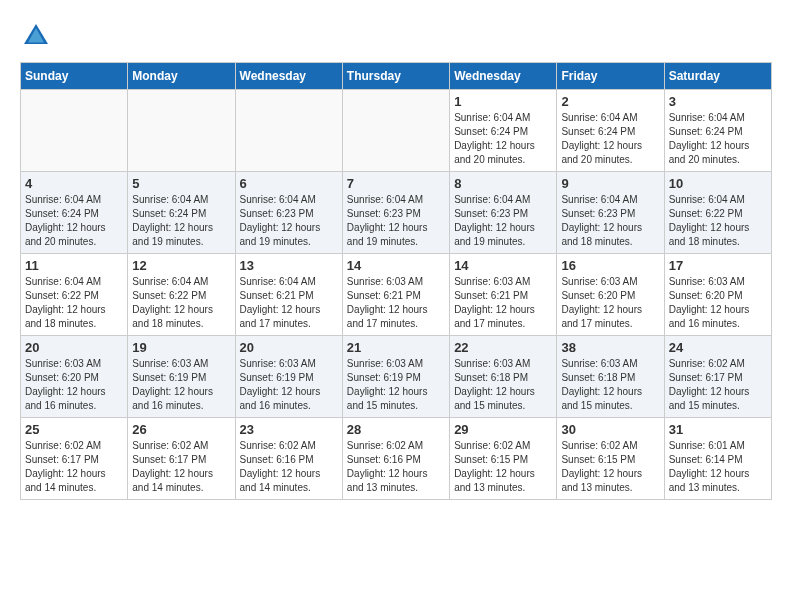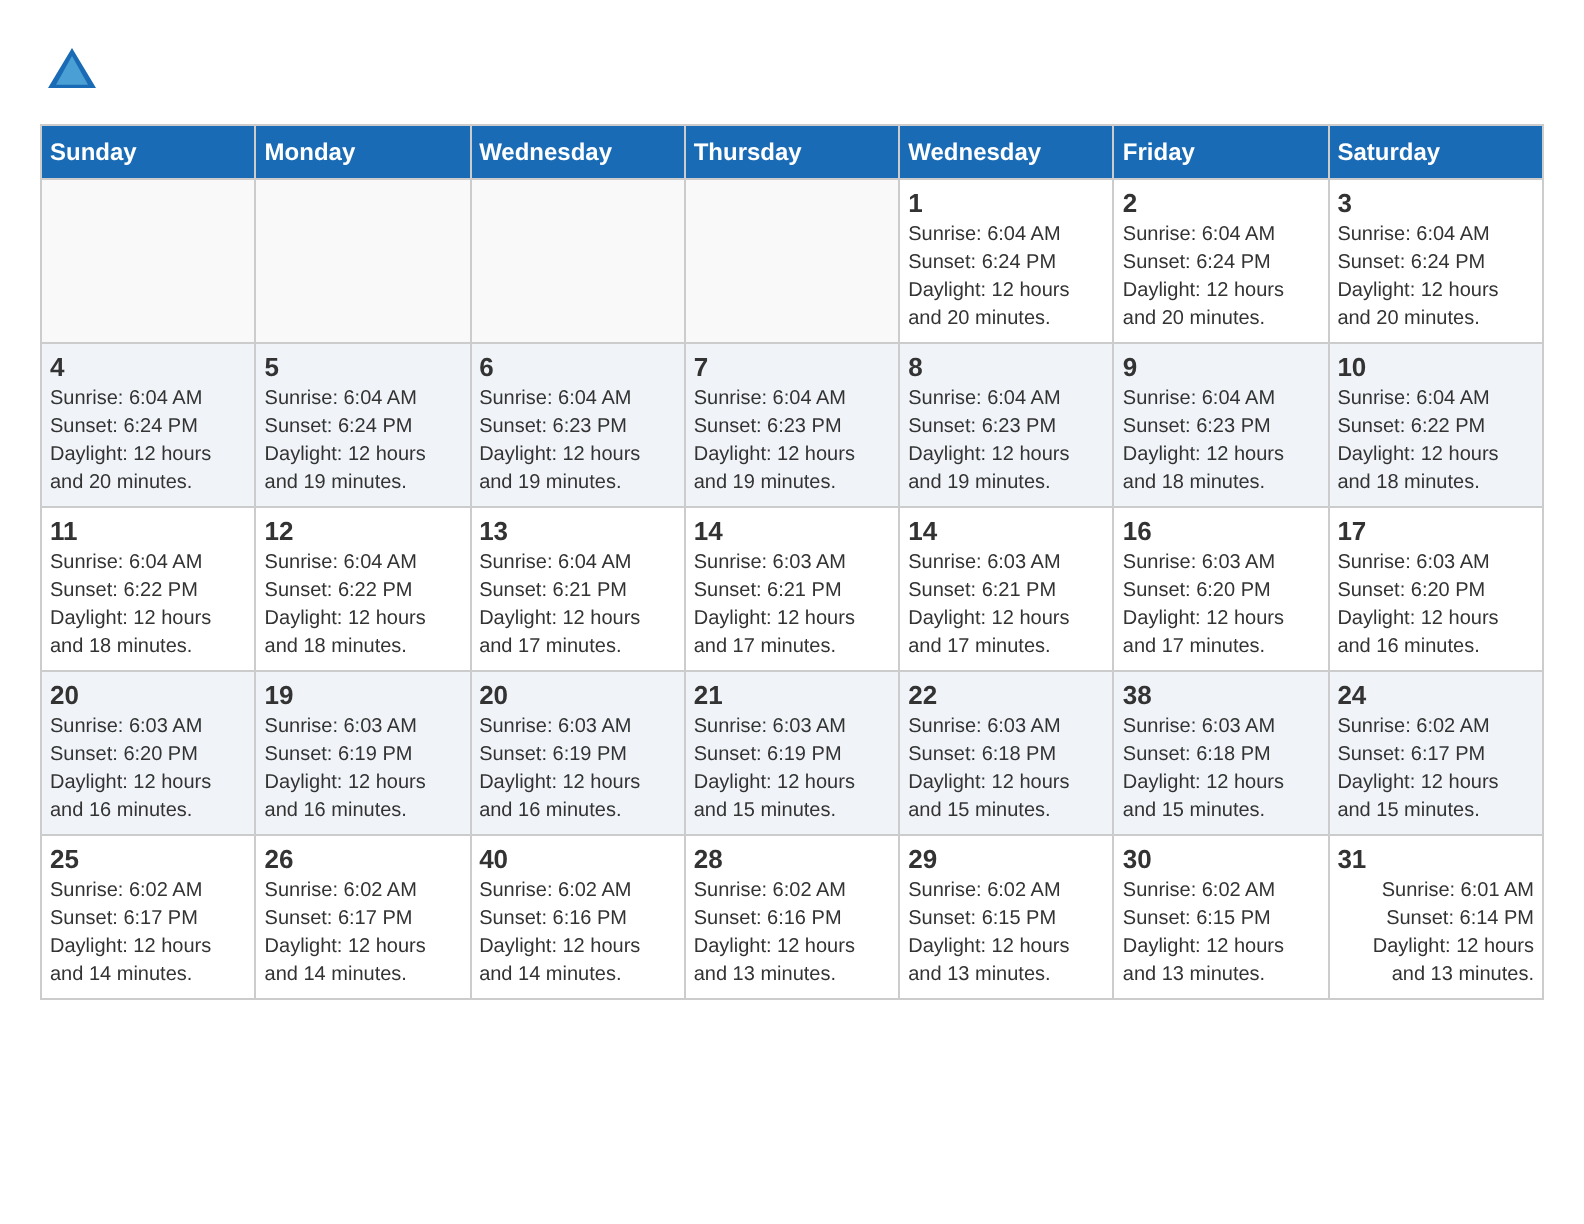--- a/index.html
+++ b/index.html
@@ -317,21 +317,21 @@
 and 14 minutes.</div>
         </td>
         <td>
           <div class="day-number">26</div>
           <div class="day-info" style="white-space: pre-line;">Sunrise: 6:02 AM
 Sunset: 6:17 PM
 Daylight: 12 hours
 and 14 minutes.</div>
         </td>
         <td>
-          <div class="day-number">40</div>
+          <div class="day-number">23</div>
           <div class="day-info" style="white-space: pre-line;">Sunrise: 6:02 AM
 Sunset: 6:16 PM
 Daylight: 12 hours
 and 14 minutes.</div>
         </td>
         <td>
           <div class="day-number">28</div>
           <div class="day-info" style="white-space: pre-line;">Sunrise: 6:02 AM
 Sunset: 6:16 PM
 Daylight: 12 hours
@@ -346,20 +346,20 @@
         </td>
         <td>
           <div class="day-number">30</div>
           <div class="day-info" style="white-space: pre-line;">Sunrise: 6:02 AM
 Sunset: 6:15 PM
 Daylight: 12 hours
 and 13 minutes.</div>
         </td>
         <td>
           <div class="day-number">31</div>
-          <div class="day-info" style="white-space: pre-line; text-align: right;">Sunrise: 6:01 AM
+          <div class="day-info" style="white-space: pre-line;">Sunrise: 6:01 AM
 Sunset: 6:14 PM
 Daylight: 12 hours
 and 13 minutes.</div>
         </td>
       </tr>
     </tbody>
 </table>
 
 </body></html>

